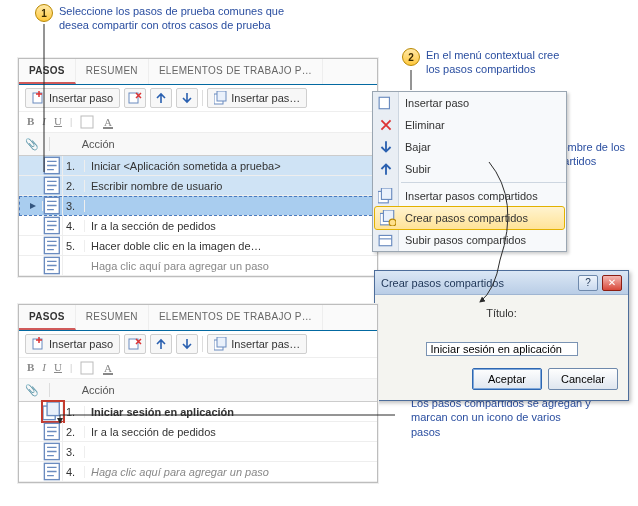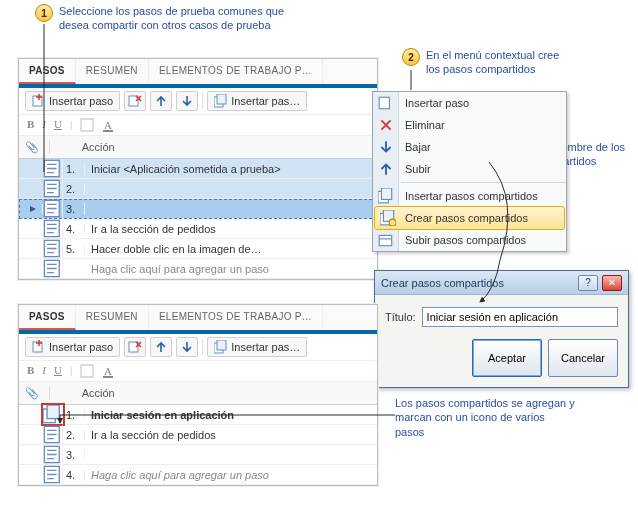--- a/index.html
+++ b/index.html
@@ -37,21 +37,21 @@
   .panel {
     position: absolute;
     border: 1px solid #bdbdbd;
     background: #fff;
     width: 360px;
     box-shadow: 0 0 0 1px #eee;
     font-size: 11px;
   }
   .tabs {
     display: flex;
-    border-bottom: 4px solid #0369a1;
+    border-bottom: 1px solid #0369a1;
     background: #fafafa;
   }
   .tabs .tab {
     padding: 6px 10px;
     color: #666;
     font-size: 10px;
     letter-spacing: .3px;
     border-right: 1px solid #eee;
   }
   .tabs .tab.active {
@@ -140,29 +140,29 @@
     border-bottom:1px solid #9fb5d2;
   }
   .dlg-title .buttons { margin-left:auto; display:flex; gap:4px;}
   .dlg-title .btn {
     width:20px; height:16px; display:flex; align-items:center; justify-content:center;
     border:1px solid #6e89ac; background:linear-gradient(#eef4fb,#c9d9ee);
     font-size:10px; border-radius:2px;
   }
   .dlg-title .btn.close { background:linear-gradient(#f5b9b3,#d8483a); color:#fff; border-color:#8b1d12;}
   .dlg-body { padding:12px 10px 10px 10px; background:#f4f4f0; }
-  .dlg-row { display:flex; align-items:center; gap:6px; }
+  .dlg-row { display:flex; align-items:center; gap:23px;flex-direction:column; }
   .dlg-row label { color:#333; }
   .dlg-row input {
     flex:1; height:20px; border:1px solid #7a93b3; padding:0 4px;
     font: inherit;
   }
   .dlg-actions { display:flex; justify-content:flex-end; gap:6px; margin-top:12px;}
   .dlg-actions button {
-    height:38px; min-width:70px; border:1px solid #6e89ac;
+    height:22px; min-width:70px; border:1px solid #6e89ac;
     background:linear-gradient(#fefefe,#dfe6ef); font:inherit; border-radius:2px;
   }
   .dlg-actions button.primary {
     border-color:#2e67b1; box-shadow:0 0 0 1px #7fa8db inset;
   }
   
   .connector { position:absolute; pointer-events:none; }
 </style>
 </head>
 <body>
@@ -172,21 +172,21 @@
   <span class="txt">Seleccione los pasos de prueba comunes que desea compartir con otros casos de prueba</span>
 </div>
 <div class="callout" style="left:402px; top:48px; max-width:170px">
   <span class="num">2</span>
   <span class="txt">En el menú contextual cree los pasos compartidos</span>
 </div>
 <div class="callout" style="left:480px; top:140px; max-width:150px">
   <span class="num">3</span>
   <span class="txt">Escriba el nombre de los pasos compartidos</span>
 </div>
-<div class="callout co-nonum" style="left:395px; top:396px; max-width:180px">
+<div class="callout co-nonum" style="left:411px; top:396px; max-width:180px">
   <span class="txt">Los pasos compartidos se agregan y marcan con un icono de varios pasos</span>
 </div>
 
 <div class="panel" style="left:18px; top:58px;">
   <div class="tabs">
     <span class="tab active">PASOS</span>
     <span class="tab">RESUMEN</span>
     <span class="tab">ELEMENTOS DE TRABAJO P…</span>
   </div>
   <div class="toolbar">
@@ -270,20 +270,21 @@
       <div class="row sel">
         <span class="colgutter"></span>
         <span class="cell-a"></span>
         <span class="cell-b ">
           <svg viewBox="0 0 14 14">
             <rect x="1" y="1" width="11" height="12" fill="#fff" stroke="#6a8bbf"></rect>
             <path d="M3 4h7M3 7h7M3 10h5" stroke="#6a8bbf"></path>
           </svg>
         </span>
         <span class="cell-num">2.</span>
+        <span class="cell-txt ">Escribir nombre de usuario</span>
       </div>
       <div class="row sel active">
         <span class="colgutter"></span>
         <span class="cell-a">
           <svg width="10" height="10" viewBox="0 0 10 10">
             <path d="M2 2 L8 5 L2 8 Z" fill="#33557f"></path>
           </svg>
         </span>
         <span class="cell-b ">
           <svg viewBox="0 0 14 14">

